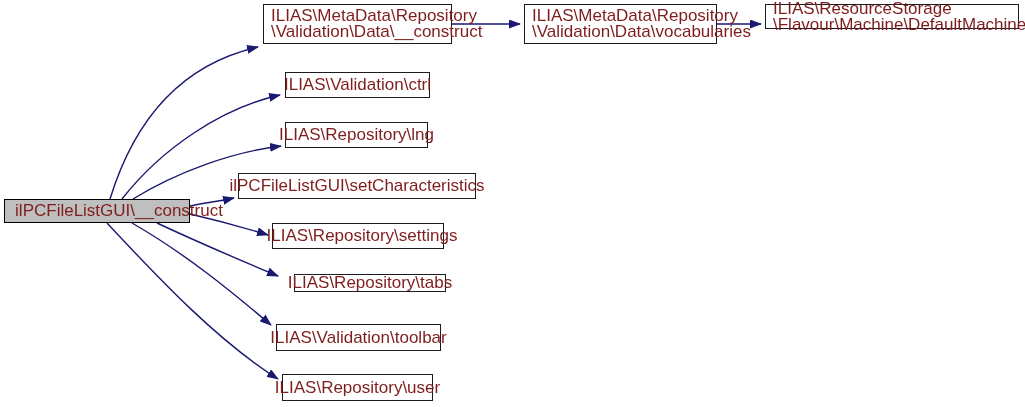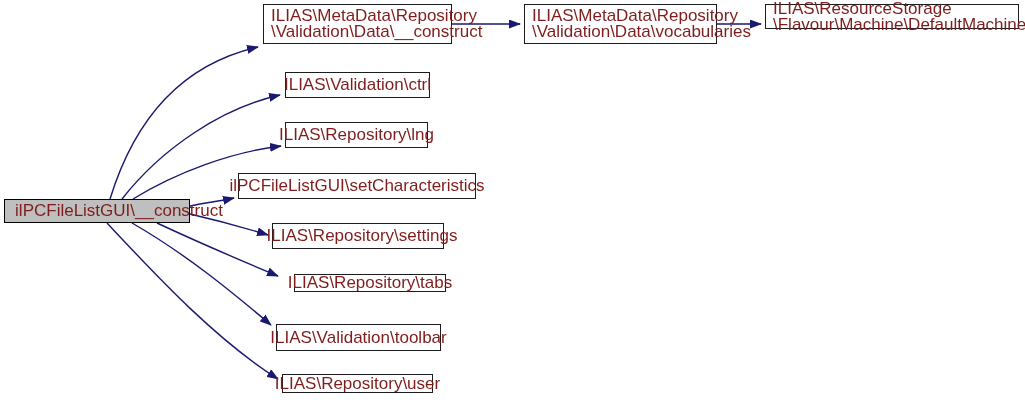--- a/index.html
+++ b/index.html
@@ -77,21 +77,21 @@
   <div class="node" style="left:285px; top:122px; width:143px; height:26px;">ILIAS\Repository\lng</div>
 
   <div class="node" style="left:238px; top:173px; width:238px; height:26px;">ilPCFileListGUI\setCharacteristics</div>
 
   <div class="node" style="left:272px; top:223px; width:172px; height:26px;padding-left:8px;">ILIAS\Repository\settings</div>
 
   <div class="node" style="left:294px; top:274px; width:152px; height:18px;">ILIAS\Repository\tabs</div>
 
   <div class="node" style="left:276px; top:324px; width:165px; height:27px;">ILIAS\Validation\toolbar</div>
 
-  <div class="node" style="left:282px; top:374px; width:151px; height:19px;">ILIAS\Repository\user</div>
+  <div class="node" style="left:282px; top:374px; width:151px; height:27px;">ILIAS\Repository\user</div>
 
   <div class="node multi" style="left:524px; top:4px; width:193px; height:40px;">ILIAS\MetaData\Repository
 \Validation\Data\vocabularies</div>
 
   <div class="node multi" style="left:765px; top:4px; width:254px; height:25px;">ILIAS\ResourceStorage
 \Flavour\Machine\DefaultMachines\from</div>
 
 </div>
 
 </body></html>

